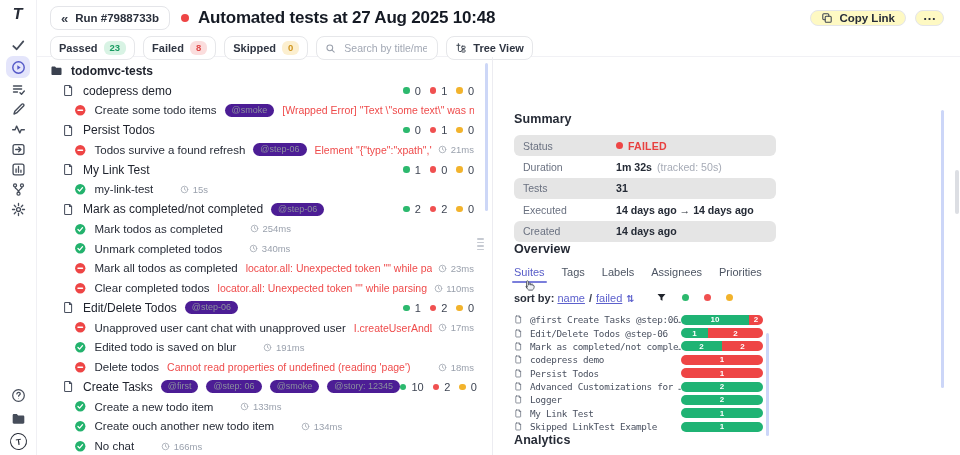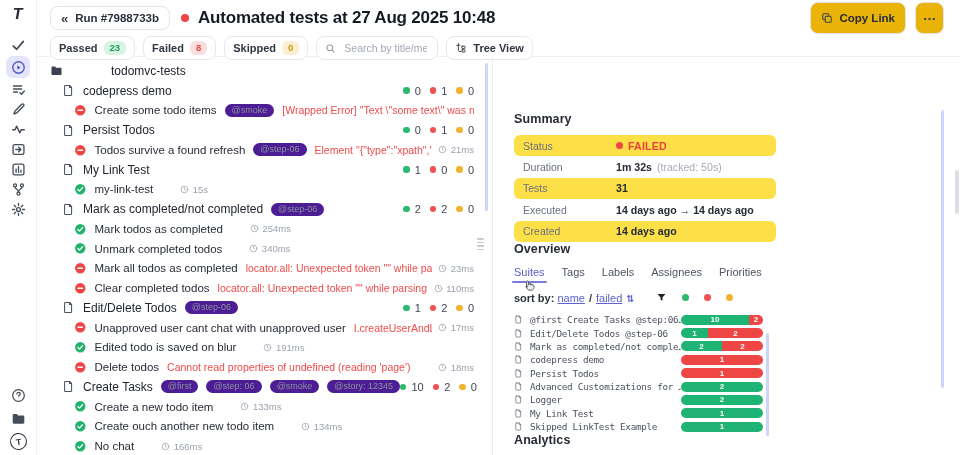--- a/index.html
+++ b/index.html
@@ -25,21 +25,21 @@
   .main{position:absolute;left:37px;top:0;right:0;height:100%;}
   .topbar{height:57px;box-sizing:border-box;border-bottom:1px solid #f1f1f5;padding:5px 16px 0 13px;}
   .row1{display:flex;align-items:center;height:26px;gap:9px;}
   .run-badge{height:24px;border:1px solid #e4e5e9;border-radius:8px;background:#fff;display:inline-flex;
              align-items:center;gap:7px;padding:0 10px;font-size:11.5px;font-weight:700;color:#2a303c;
              font-family:inherit;cursor:pointer;}
   .chev{font-size:13px;color:#3a404c;line-height:1;}
   .status-dot{width:8px;height:8px;border-radius:50%;background:#ee4545;flex:none;margin-left:2px;}
   .title{font-size:17px;font-weight:700;color:#151a24;margin:0;letter-spacing:-.2px;white-space:nowrap;}
   .spacer{flex:1;}
-  .btn{height:32px;border:1px solid #e4e5e9;border-radius:8px;background:#eab308;display:inline-flex;align-items:center;
+  .btn{height:16px;border:1px solid #e4e5e9;border-radius:8px;background:#fef9c3;display:inline-flex;align-items:center;
        gap:6px;padding:0 10px;font-size:11.5px;font-weight:600;color:#262c38;font-family:inherit;cursor:pointer;}
   .btn .ic{width:12px;height:12px;color:#3c434f;}
   .btn.sq{padding:0 7px;font-size:13px;color:#30353f;}
   .row2{display:flex;align-items:center;gap:8px;margin-top:5px;height:24px;}
   .fbtn{height:24px;border:1px solid #e6e7ea;border-radius:8px;background:#fff;display:inline-flex;align-items:center;
         gap:6px;padding:0 8px;font-size:11px;font-weight:600;color:#2f3542;font-family:inherit;cursor:pointer;}
   .pill{border-radius:6px;padding:2px 6px;font-size:9.5px;font-weight:700;line-height:1;}
   .pill.green{background:#d8f3e4;color:#189a60;}
   .pill.red{background:#fbdddd;color:#e04a4a;}
   .pill.yellow{background:#fcefcf;color:#cf941d;}
@@ -54,21 +54,21 @@
   .content{position:absolute;top:57px;left:0;right:0;bottom:0;display:flex;}
   .tree{width:456px;flex:none;position:relative;box-sizing:border-box;border-right:1px solid #ececf1;
         padding:4px 18px 0 13px;overflow:hidden;}
   .trow{height:19.75px;display:flex;align-items:center;min-width:0;cursor:pointer;}
   .trow.suite{padding-left:12px;}
   .trow.test{padding-left:24px;}
   .tico{width:13px;height:13px;margin-right:8px;flex:none;}
   .tico.fold{color:#3a414f;}
   .tico.suite-ico{color:#4a5160;}
   .tico.test-ico{width:12.5px;height:12.5px;}
-  .ftitle{font-size:12px;font-weight:400;color:#20242e;margin-left:40px;}
+  .ftitle{font-size:12px;font-weight:700;color:#20242e;}
   .stitle{font-size:12px;font-weight:500;color:#20242e;white-space:nowrap;}
   .ttitle{font-size:11.5px;color:#272c37;white-space:nowrap;}
   .tag{margin-left:8px;background:#4c1d95;color:#8b919d;font-size:9px;font-weight:500;border-radius:999px;
        padding:2px 7px;line-height:1;white-space:nowrap;flex:none;}
   .err{margin-left:8px;font-size:10.5px;color:#ef4b4b;white-space:nowrap;overflow:hidden;min-width:0;flex:0 1 auto;}
   .sp{flex:1 1 6px;min-width:6px;}
   .dur{flex:none;display:flex;align-items:center;gap:3.5px;color:#9aa1ad;font-size:9.5px;}
   .dur .ic{width:9px;height:9px;color:#a6acb6;}
   .dur.inline{margin-left:27px;}
   .cnt{flex:none;display:flex;align-items:center;margin-left:auto;font-size:11px;color:#3e4553;font-weight:500;}
@@ -78,21 +78,21 @@
   .cdot.y{background:#f2b32c;margin-left:9px;}
   .tree-sb{position:absolute;right:4px;top:6px;width:3px;height:148px;background:#cdd7f7;border-radius:2px;cursor:pointer;}
   .grip{position:absolute;right:8px;top:181px;display:flex;flex-direction:column;gap:2px;cursor:row-resize;}
   .grip i{display:block;width:7px;height:1.5px;background:#c6cad2;border-radius:1px;}
 
   
   .details{flex:1;position:relative;box-sizing:border-box;padding:7px 8px 0 21px;overflow:hidden;margin-top:48px;}
   h3.sec{font-size:12.5px;font-weight:700;color:#262b36;margin:0;letter-spacing:.1px;}
   .sum-table{width:262px;margin-top:9px;}
   .srow{height:21.4px;display:flex;align-items:center;border-radius:6px;font-size:10.5px;}
-  .srow.alt{background:#fde047;}
+  .srow.alt{background:#e5e5e5;}
   .sl{width:93px;padding-left:9px;color:#6a7180;flex:none;}
   .sv{display:flex;align-items:center;gap:5px;font-weight:600;color:#242a35;font-size:10.6px;}
   .fdot{width:7px;height:7px;border-radius:50%;background:#ee4545;flex:none;}
   .sv .failtxt{color:#e8403f;font-weight:700;letter-spacing:.2px;}
   .sv .extra{color:#a6abb6;font-weight:400;}
   .ov-title{margin-top:17px;}
   .tabs{display:flex;gap:17px;margin-top:10px;font-size:11px;color:#4d5563;position:relative;width:260px;}
   .tab{cursor:pointer;position:relative;white-space:nowrap;}
   .tab.active{color:#575cc8;font-weight:500;}
   .tab.active::after{content:"";position:absolute;left:-2px;right:-2px;bottom:-5px;height:2px;background:#7a7edb;border-radius:2px;}

